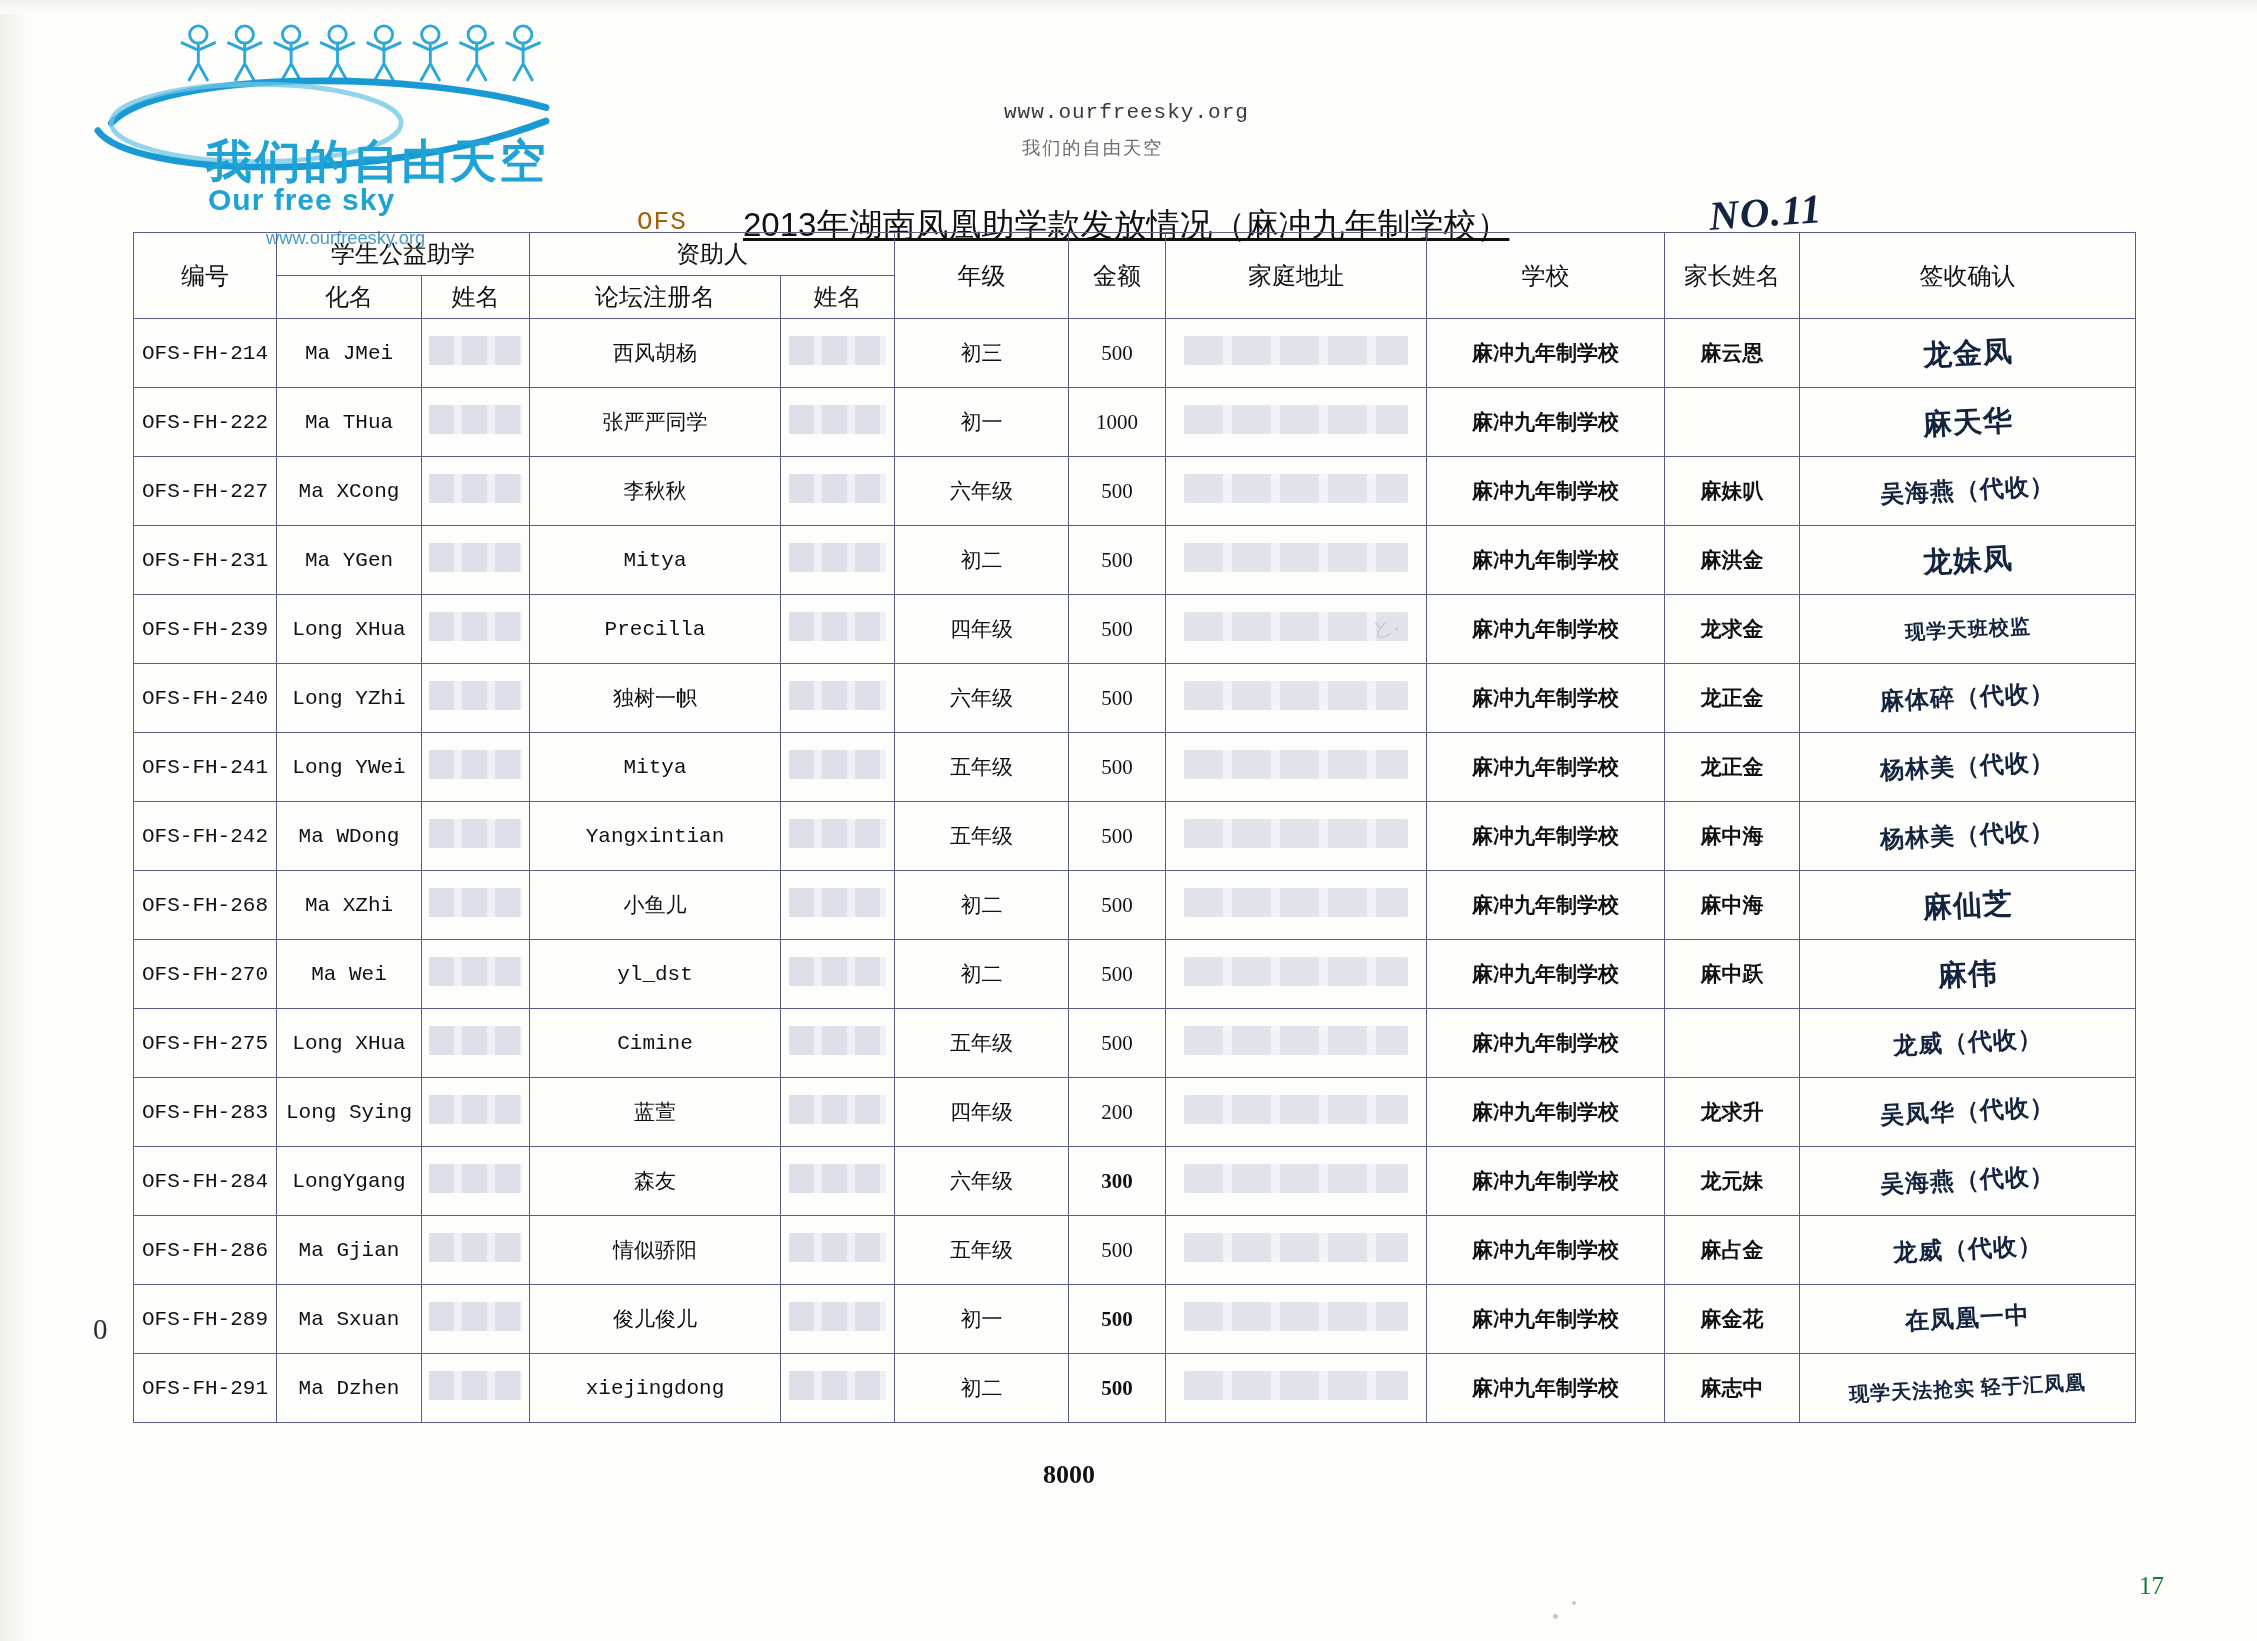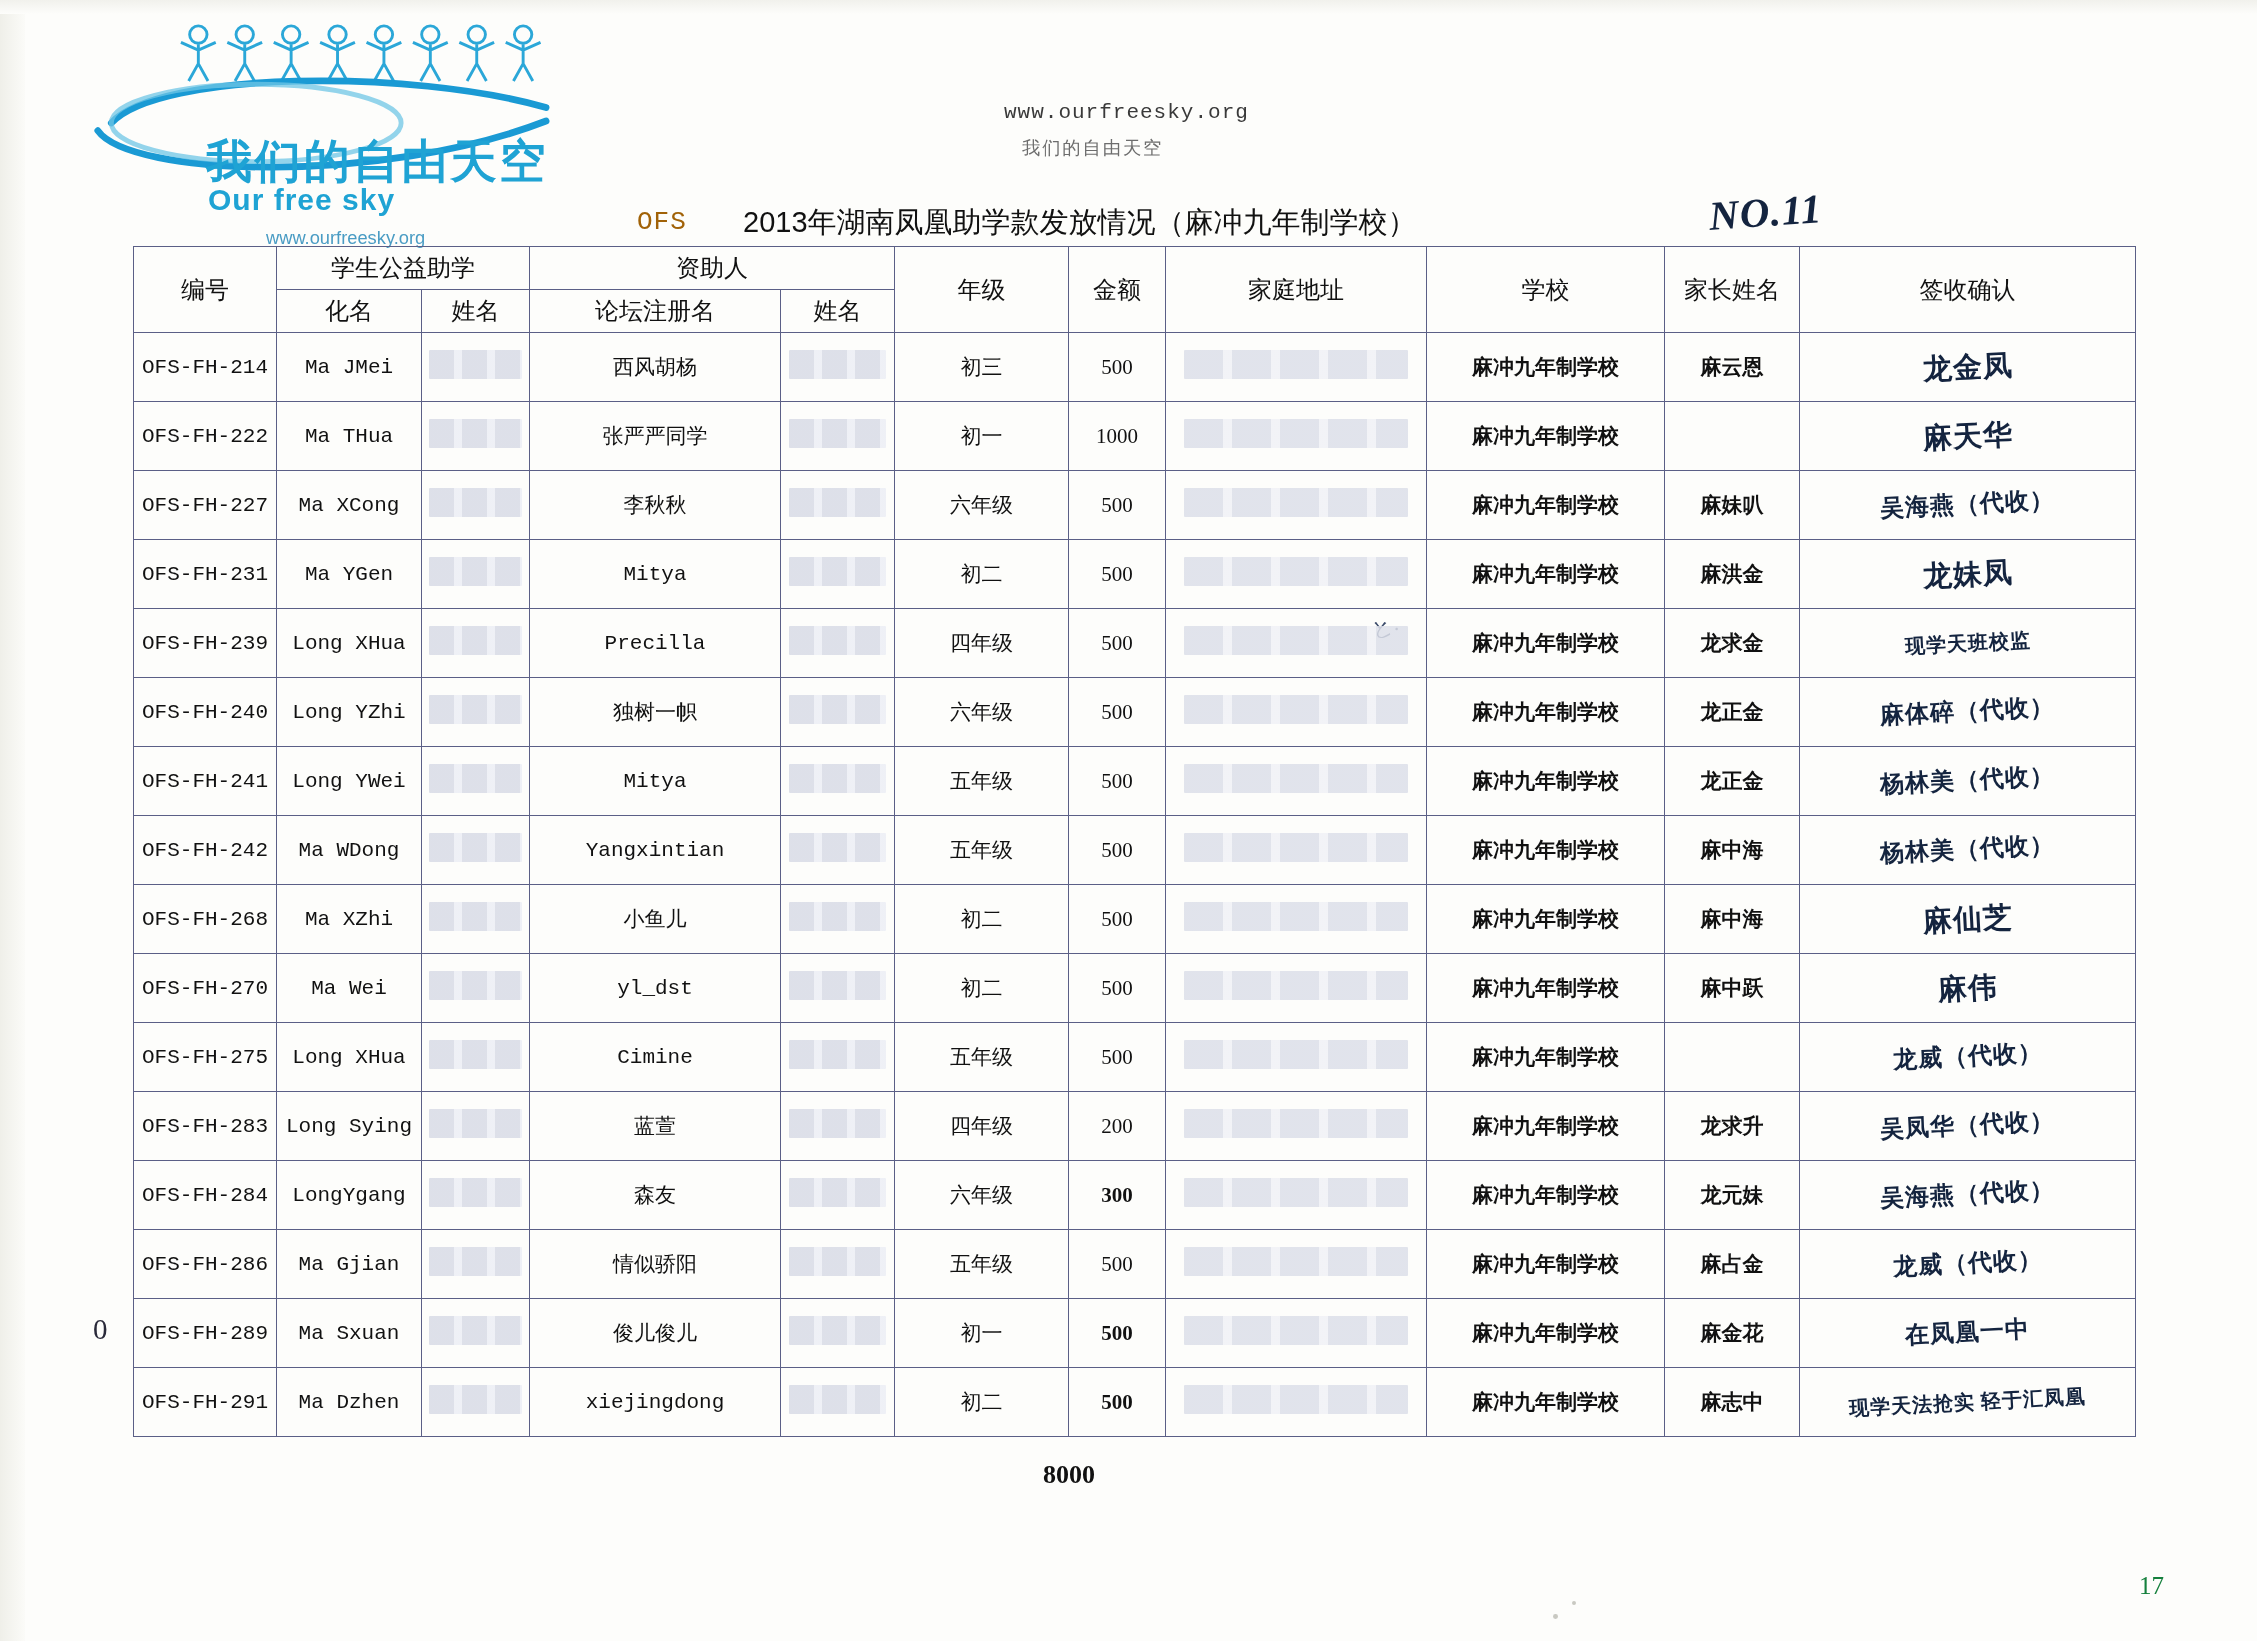--- a/index.html
+++ b/index.html
@@ -114,23 +114,24 @@
     font-family: "Liberation Mono", monospace;
     font-size: 26px;
     color: #a16207;
     letter-spacing: 1px;
   }
   .doc-title {
     position: absolute;
     left: 743px;
     top: 203px;
     font-family: "Liberation Sans", sans-serif;
-    font-size: 29px;
+    font-size: 33px;
     color: #111;
     white-space: nowrap;
+    text-decoration: underline;
   }
 
   .no-label {
     position: absolute;
     left: 1709px;
     top: 188px;
     font-family: "Liberation Serif", serif;
     font-size: 41px;
     color: #14243f;
     transform: rotate(-4deg);
@@ -145,21 +146,21 @@
     top: 1313px;
     font-size: 29px;
     color: #2a2a3a;
     font-family: "Liberation Serif", serif;
   }
 
   
   .tbl-wrap {
     position: absolute;
     left: 133px;
-    top: 246px;
+    top: 232px;
     width: 1803px;
   }
   table.main {
     border-collapse: collapse;
     width: 2001px;
     table-layout: fixed;
   }
   table.main th, table.main td {
     border: 1.5px solid #5b5f86;
     padding: 0;

